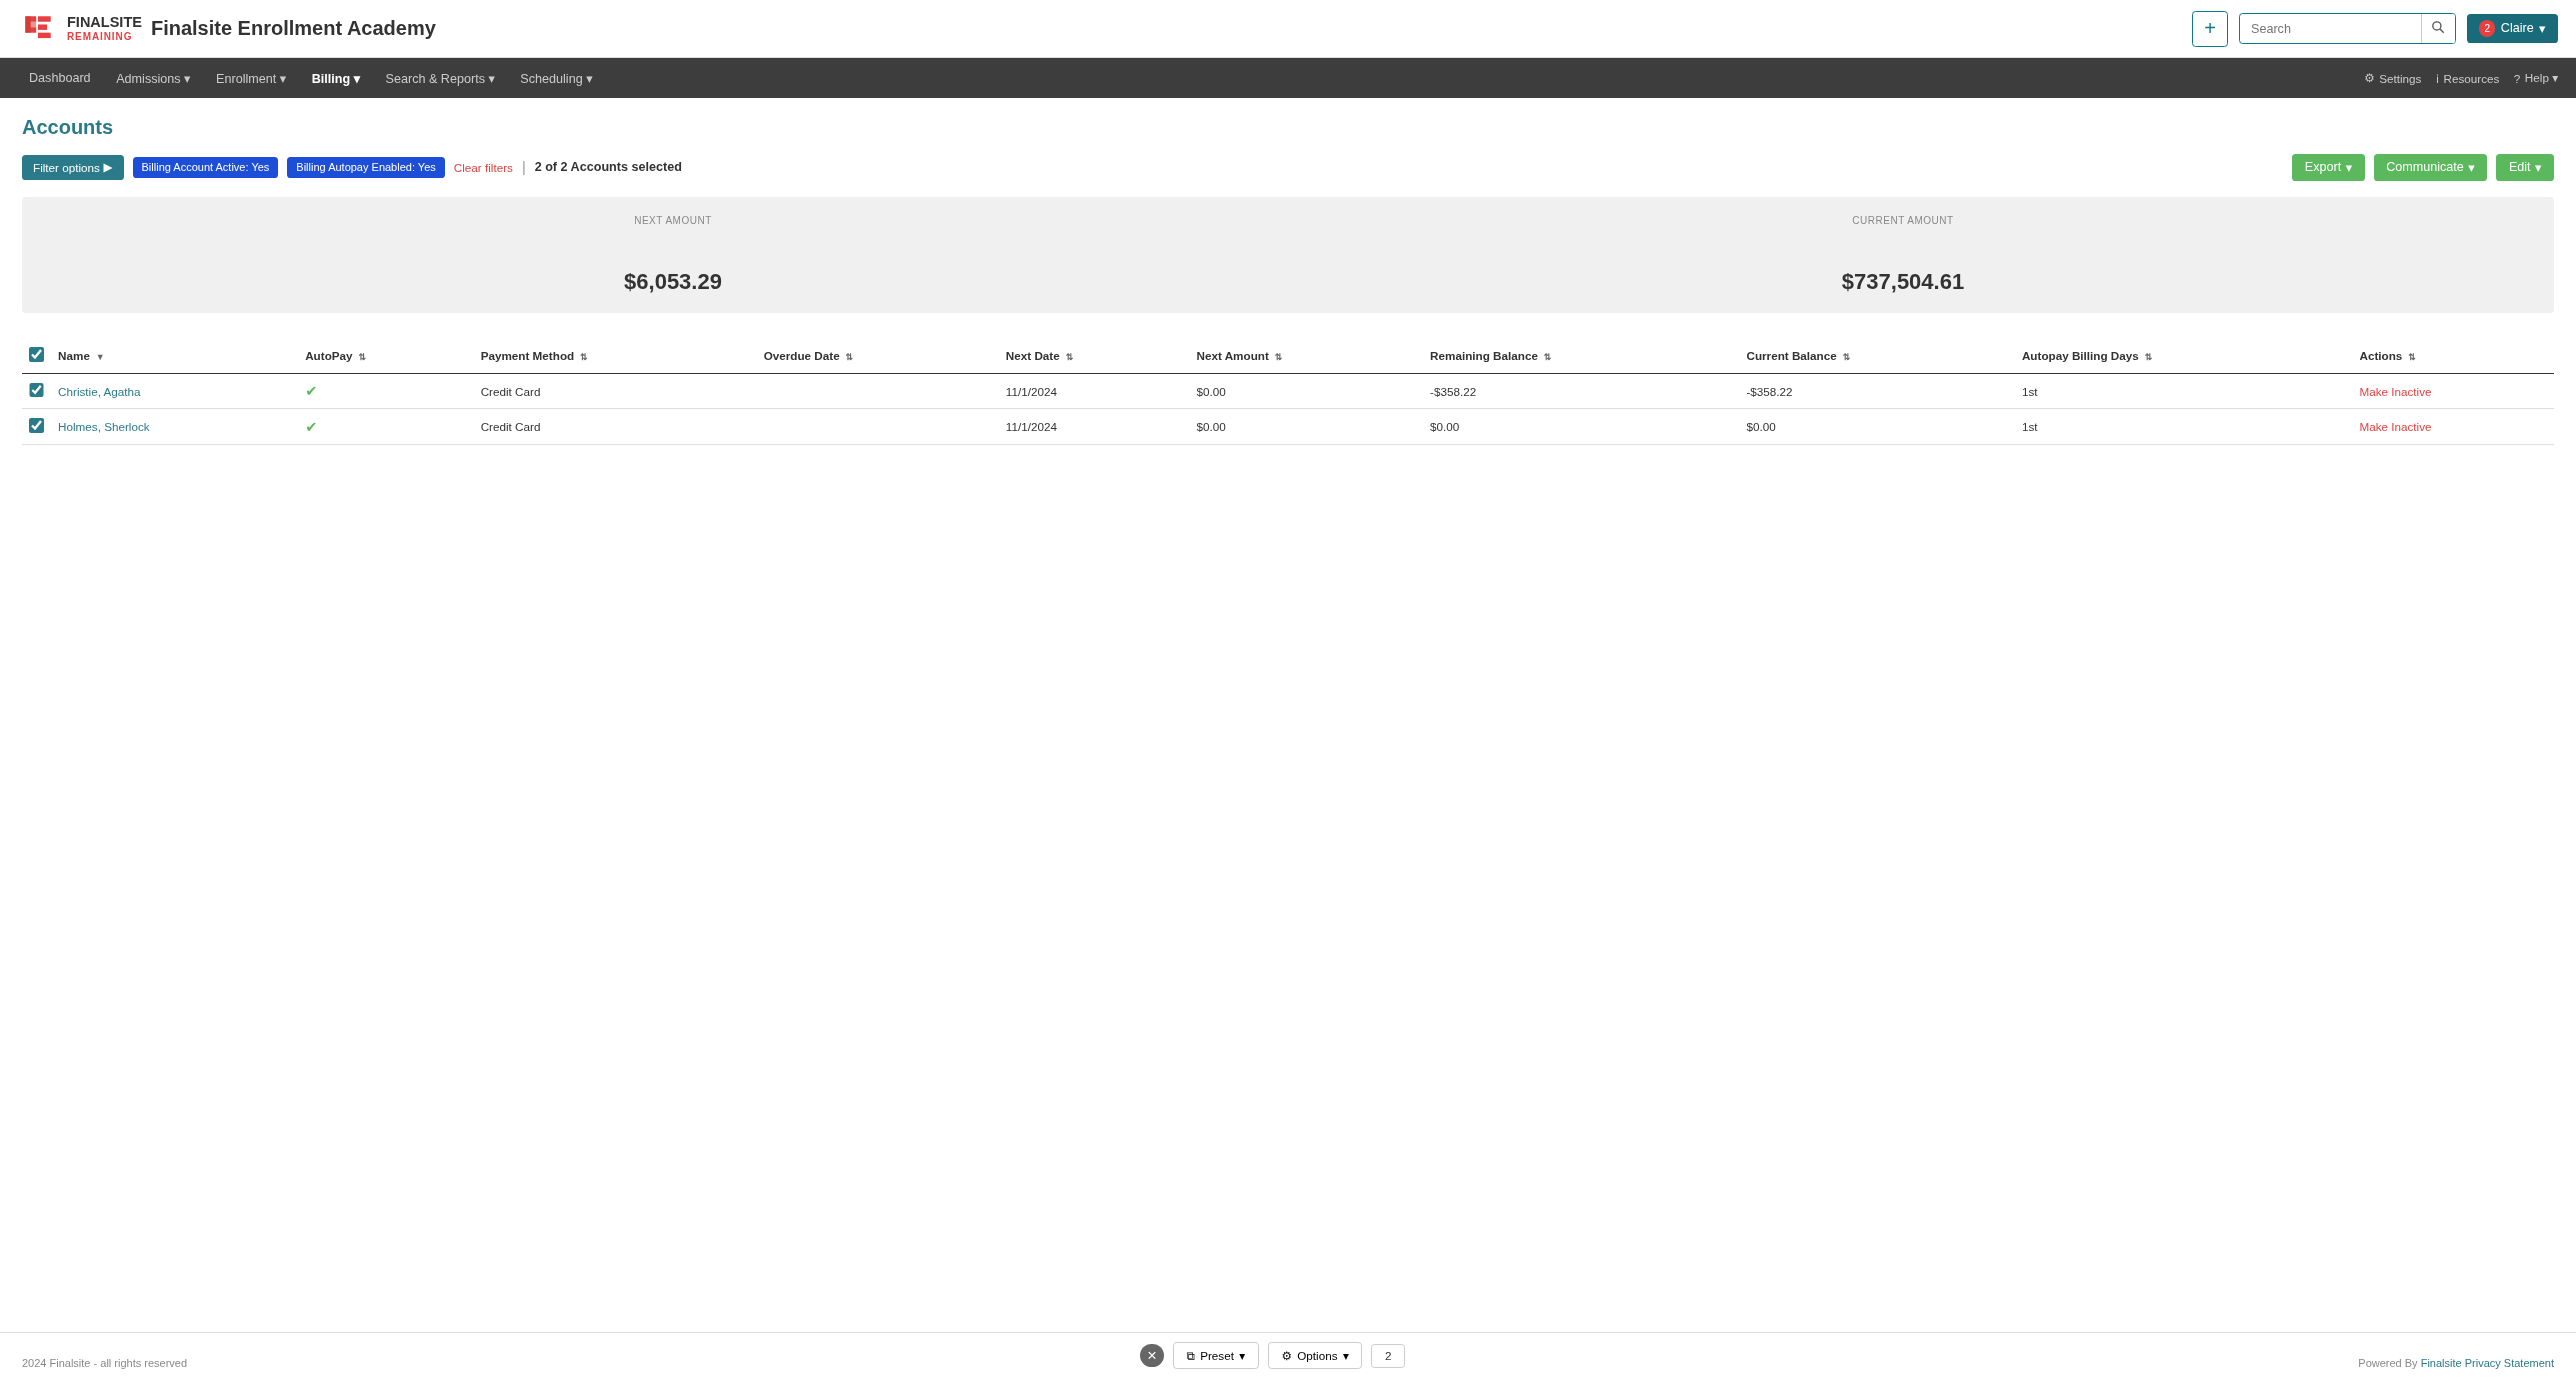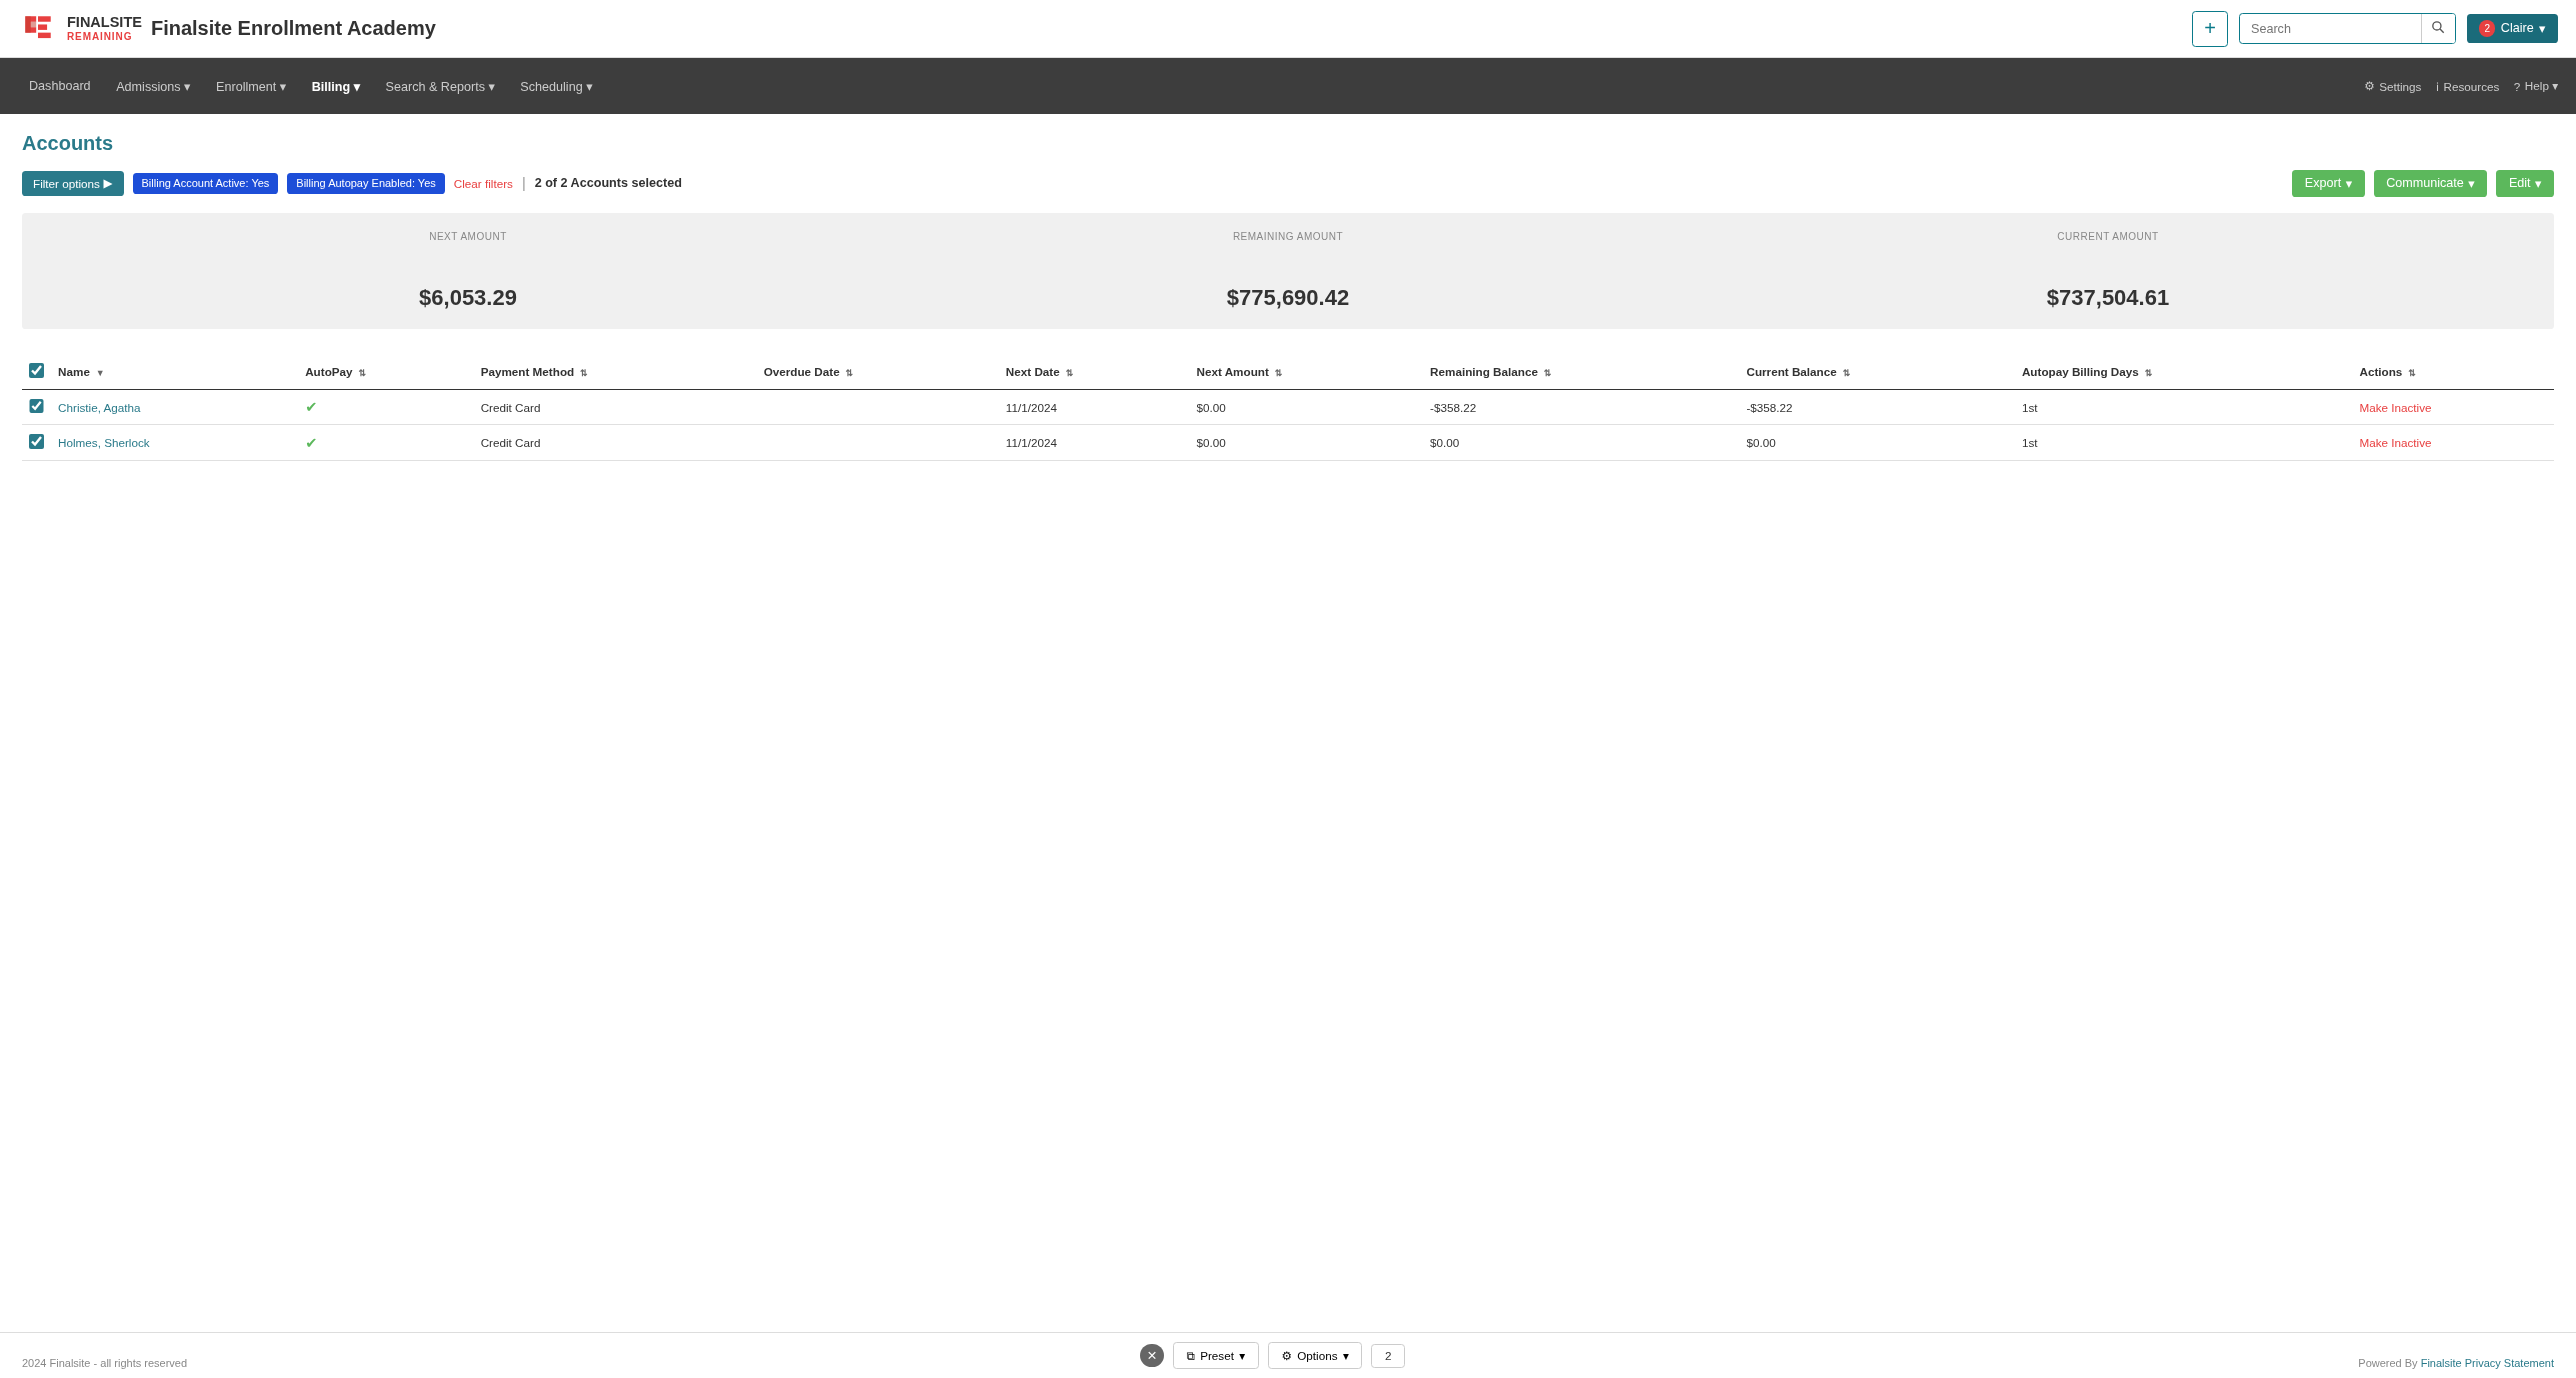--- a/index.html
+++ b/index.html
@@ -105,21 +105,21 @@
       align-items: center;
       justify-content: center;
     }
 
     
     .main-nav {
       background: #3d3d3d;
       display: flex;
       align-items: center;
       padding: 0 18px;
-      height: 56px;
+      height: 40px;
     }
     .main-nav .nav-left {
       display: flex;
       align-items: center;
       gap: 3.6px;
       flex: 1;
     }
     .main-nav .nav-right {
       display: flex;
       align-items: center;
@@ -471,24 +471,20 @@
       </button>
     </div>
   </div>
 
   <div class="summary-row">
     <div class="summary-card">
       <div class="summary-label">NEXT AMOUNT</div>
       <div class="summary-value">$6,053.29</div>
     </div>
     <div class="summary-card">
-      <div class="summary-label">REMAINING AMOUNT</div>
-      <div class="summary-value">$775,690.42</div>
-    </div>
-    <div class="summary-card">
       <div class="summary-label">CURRENT AMOUNT</div>
       <div class="summary-value">$737,504.61</div>
     </div>
   </div>
 
   <table class="accounts-table">
     <thead>
       <tr>
         <th style="width:27px;">
           <input type="checkbox" class="cb" checked="" style="">

